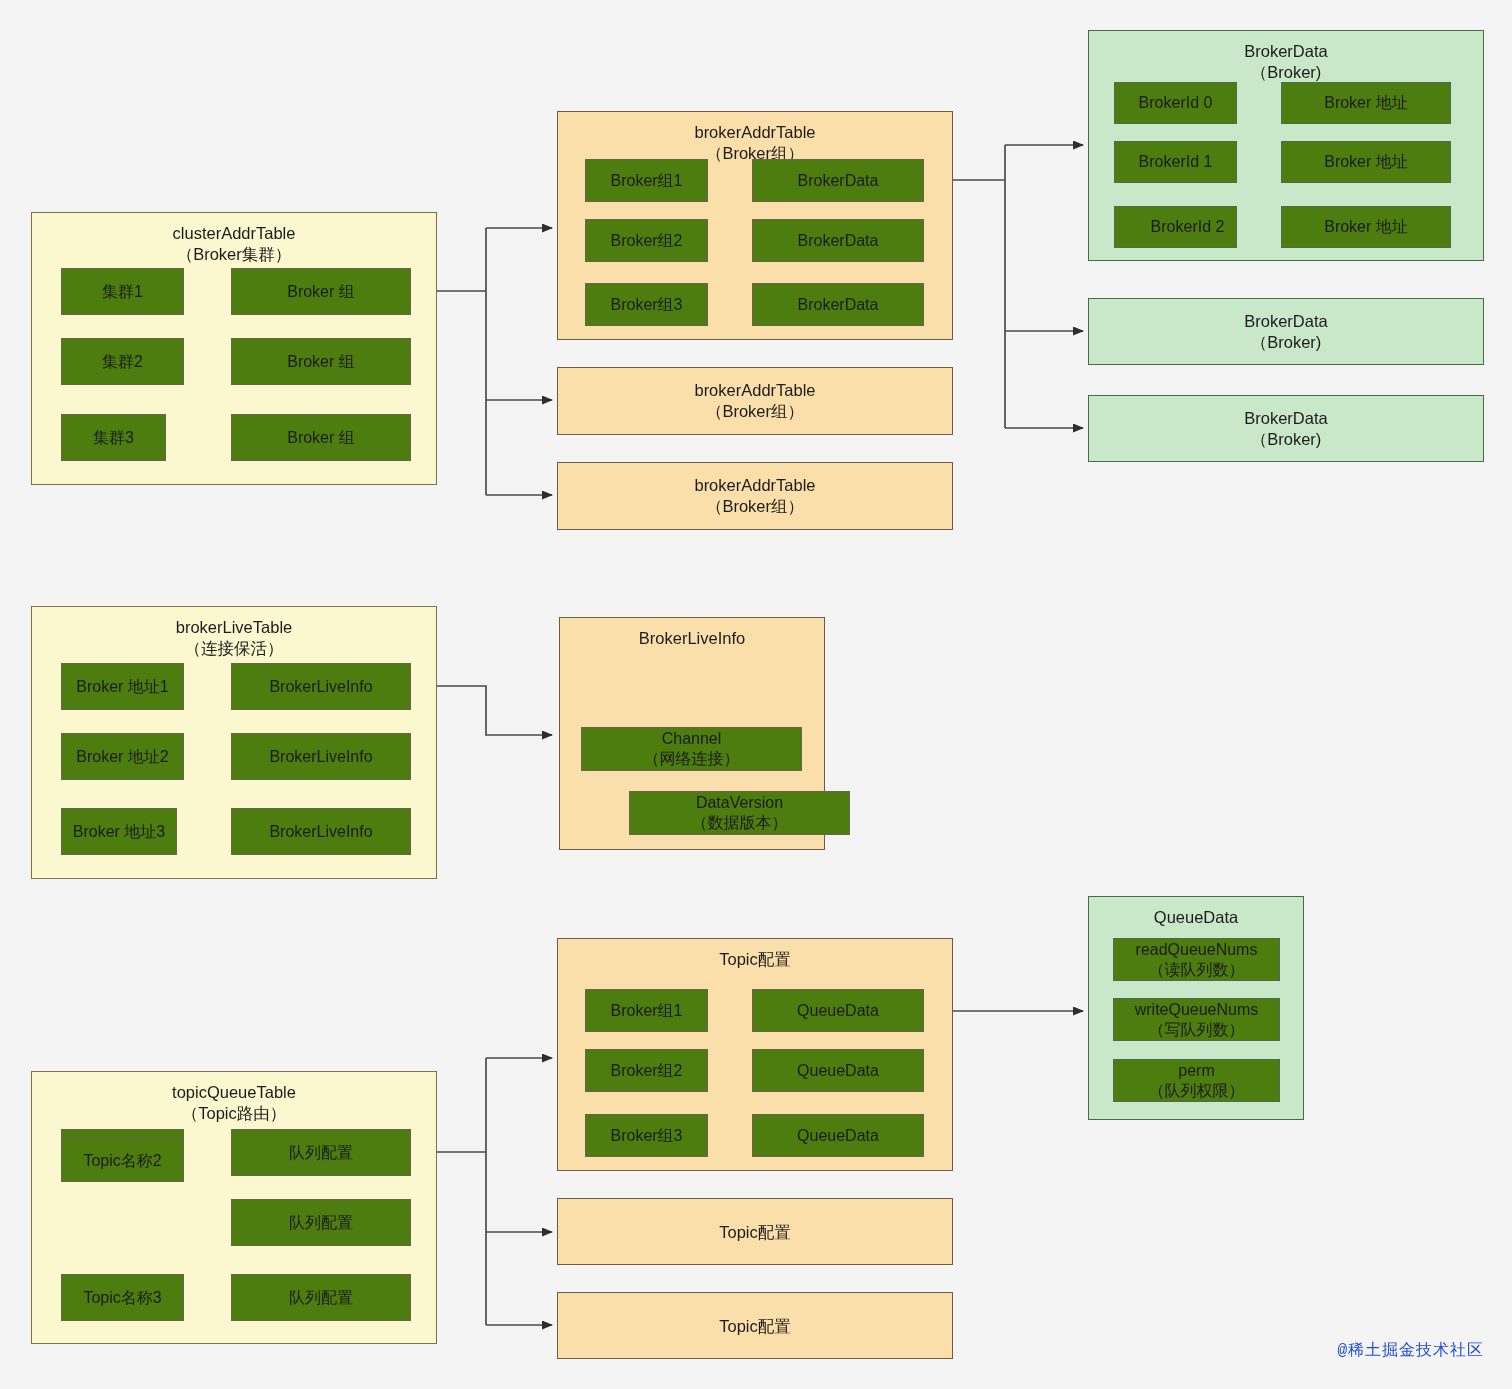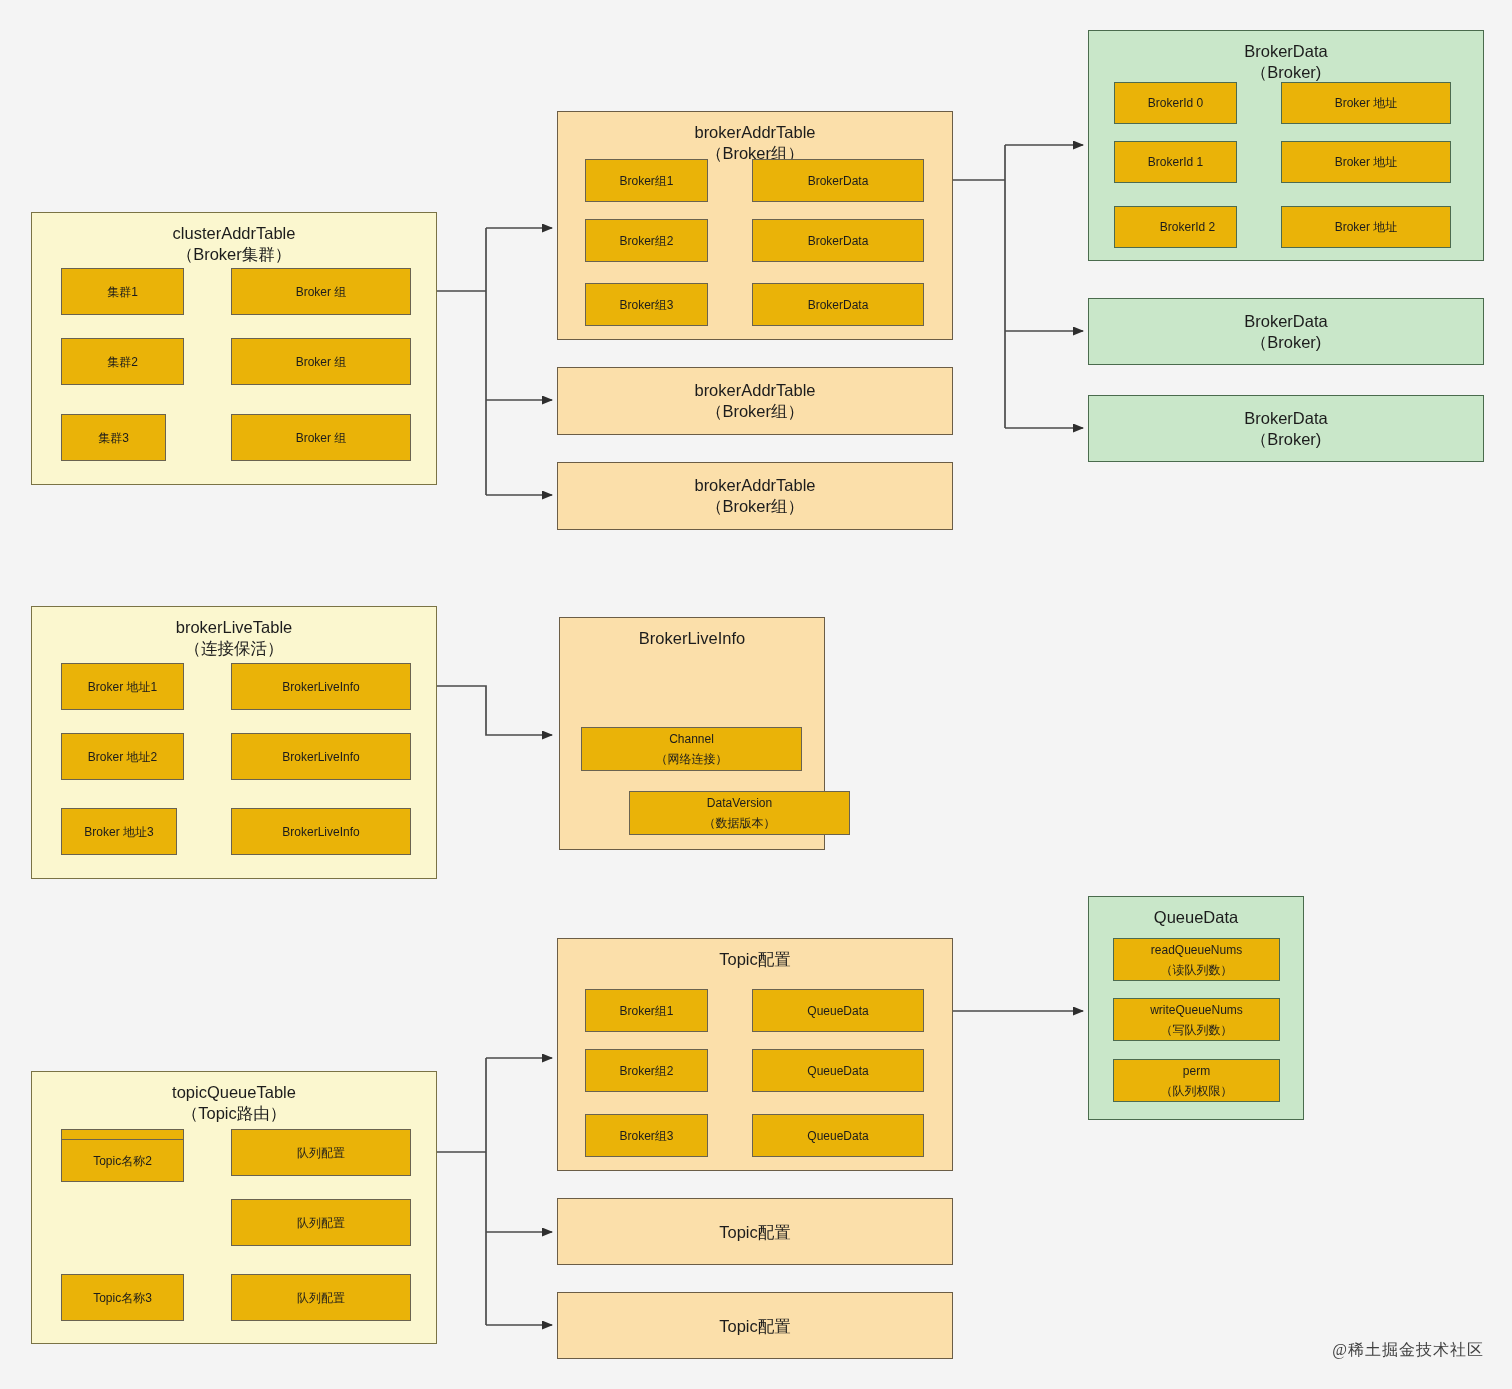--- a/index.html
+++ b/index.html
@@ -33,40 +33,40 @@
     white-space:pre-line;
   }
   .grp-title.mid{
     top:50%;transform:translateY(-50%);
   }
 
   
   .cell{
     position:absolute;
     box-sizing:border-box;
-    background:#eab308;
+    background:#4d7c0f;
     border:1.4px solid #6a6350;
     display:flex;
     align-items:center;
     justify-content:center;
     text-align:center;
-    font-size:12px;
+    font-size:16px;
     line-height:20px;
     color:#1c1c1c;
     white-space:pre-line;
   }
   .cell.green-in{border-color:#4d6b50;}
 
   .watermark{
     position:absolute;
     right:28px;bottom:28px;
     font-size:16px;
-    color:#404040;
+    color:#1d4ed8;
     letter-spacing:1px;
-    font-family:Liberation Serif, serif;
+    font-family:Liberation Mono, monospace;
   }
 </style>
 </head>
 <body>
 
 <div id="stage">
 
   <svg class="links" viewBox="0 0 1512 1389">
     <defs>
       <marker id="ah" markerWidth="11" markerHeight="9" refX="10" refY="4.5" orient="auto" markerUnits="userSpaceOnUse">

